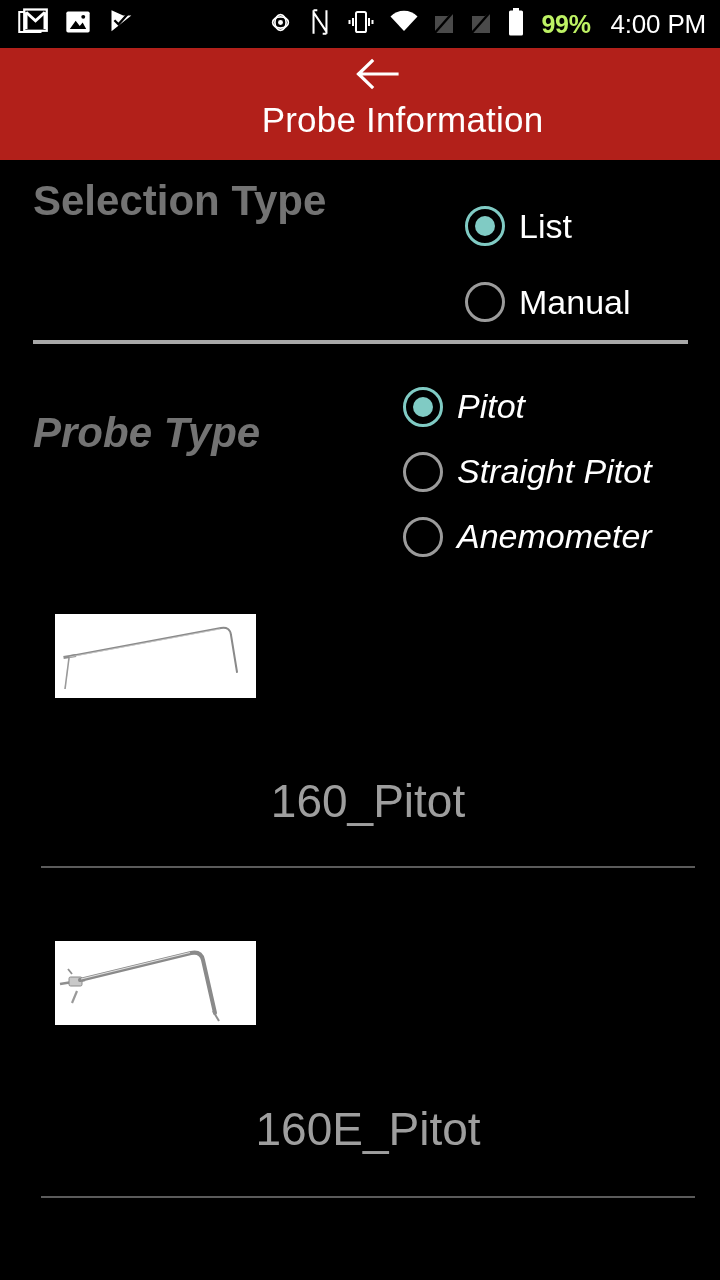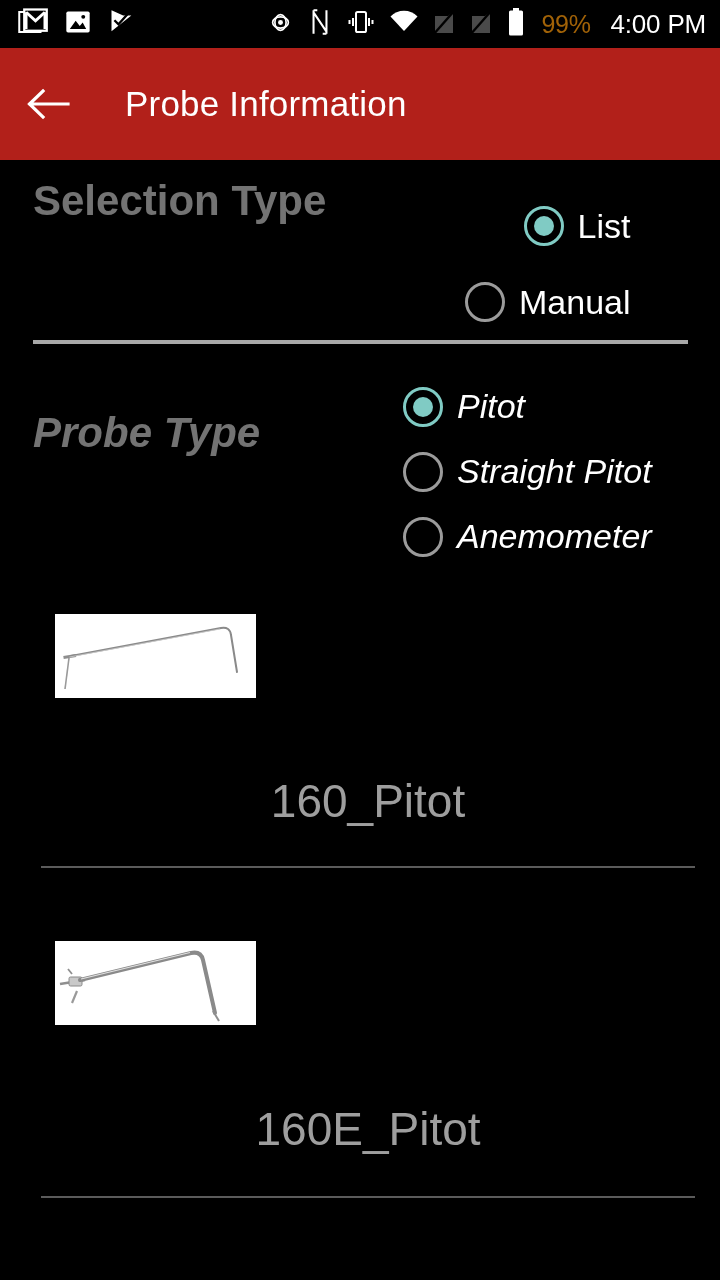--- a/index.html
+++ b/index.html
@@ -31,43 +31,44 @@
     gap: 16px;
   }
   .status-right {
     margin-left: auto;
     display: flex;
     align-items: center;
     gap: 13px;
   }
   .sicon { display: block; }
   #battery-pct {
-    color: #a16207;
+    color: #bef264;
     font-size: 25px;
-    font-weight: 400;
+    font-weight: 700;
     letter-spacing: -0.3px;
     margin-left: 2px;
   }
   #clock {
     color: #ffffff;
     font-size: 26px;
     font-weight: 400;
     letter-spacing: -0.2px;
     margin-left: 7px;
   }
 
   
   #app-bar {
     height: 112px;
     width: 100%;
     background: #b2201a;
     display: flex;
     align-items: center;
     box-sizing: border-box;
-    padding-left: 22px;
+    padding-left: 34px;
+    flex-direction: column;
   }
   #back-button {
     width: 52px;
     height: 52px;
     display: flex;
     align-items: center;
     justify-content: center;
     cursor: pointer;
     flex: none;
   }
@@ -140,21 +141,21 @@
     color: #ffffff;
     font-size: 34px;
     margin-left: 14px;
     white-space: nowrap;
   }
 
   
   #selection-type-row { margin-top: 16px; }
   #selection-type-row .radio-group { margin-top: 12px; }
   #selection-type-row .radio-item { height: 76px; }
-  #selection-type-row .radio-group { margin-left: 72px; align-items: flex-end; }
+  #selection-type-row .radio-group { margin-left: 72px; }
 
   #divider-selection {
     position: absolute;
     left: 33px;
     width: 655px;
     height: 4px;
     background: #a8a8a8;
     top: 180px;
   }
 

